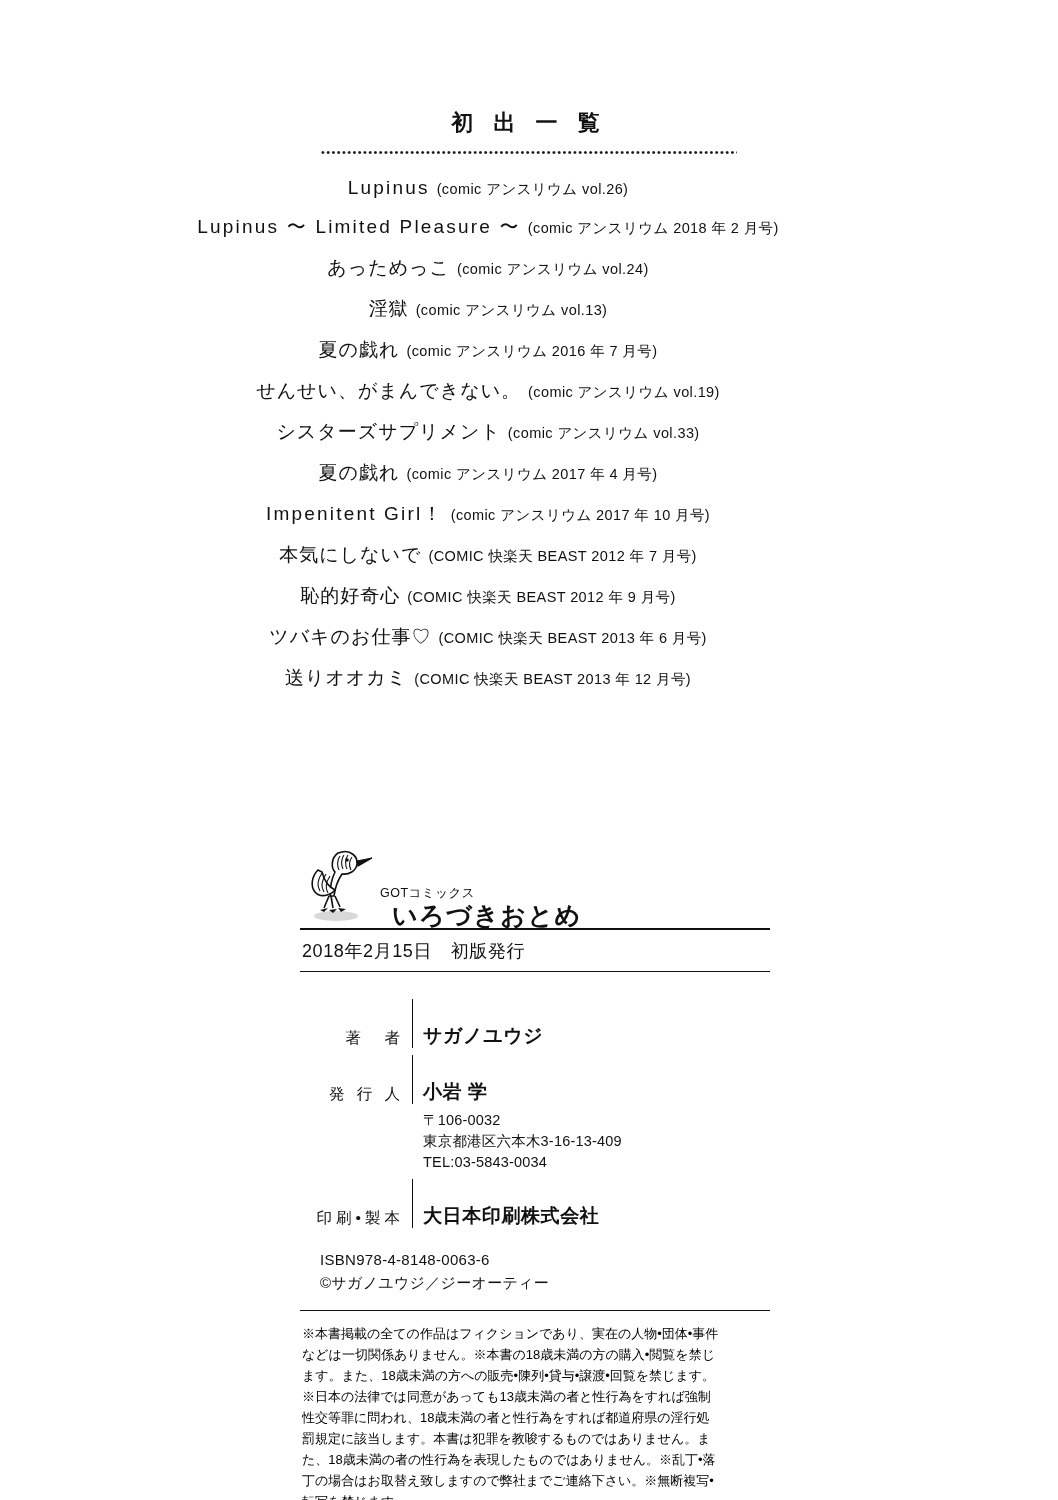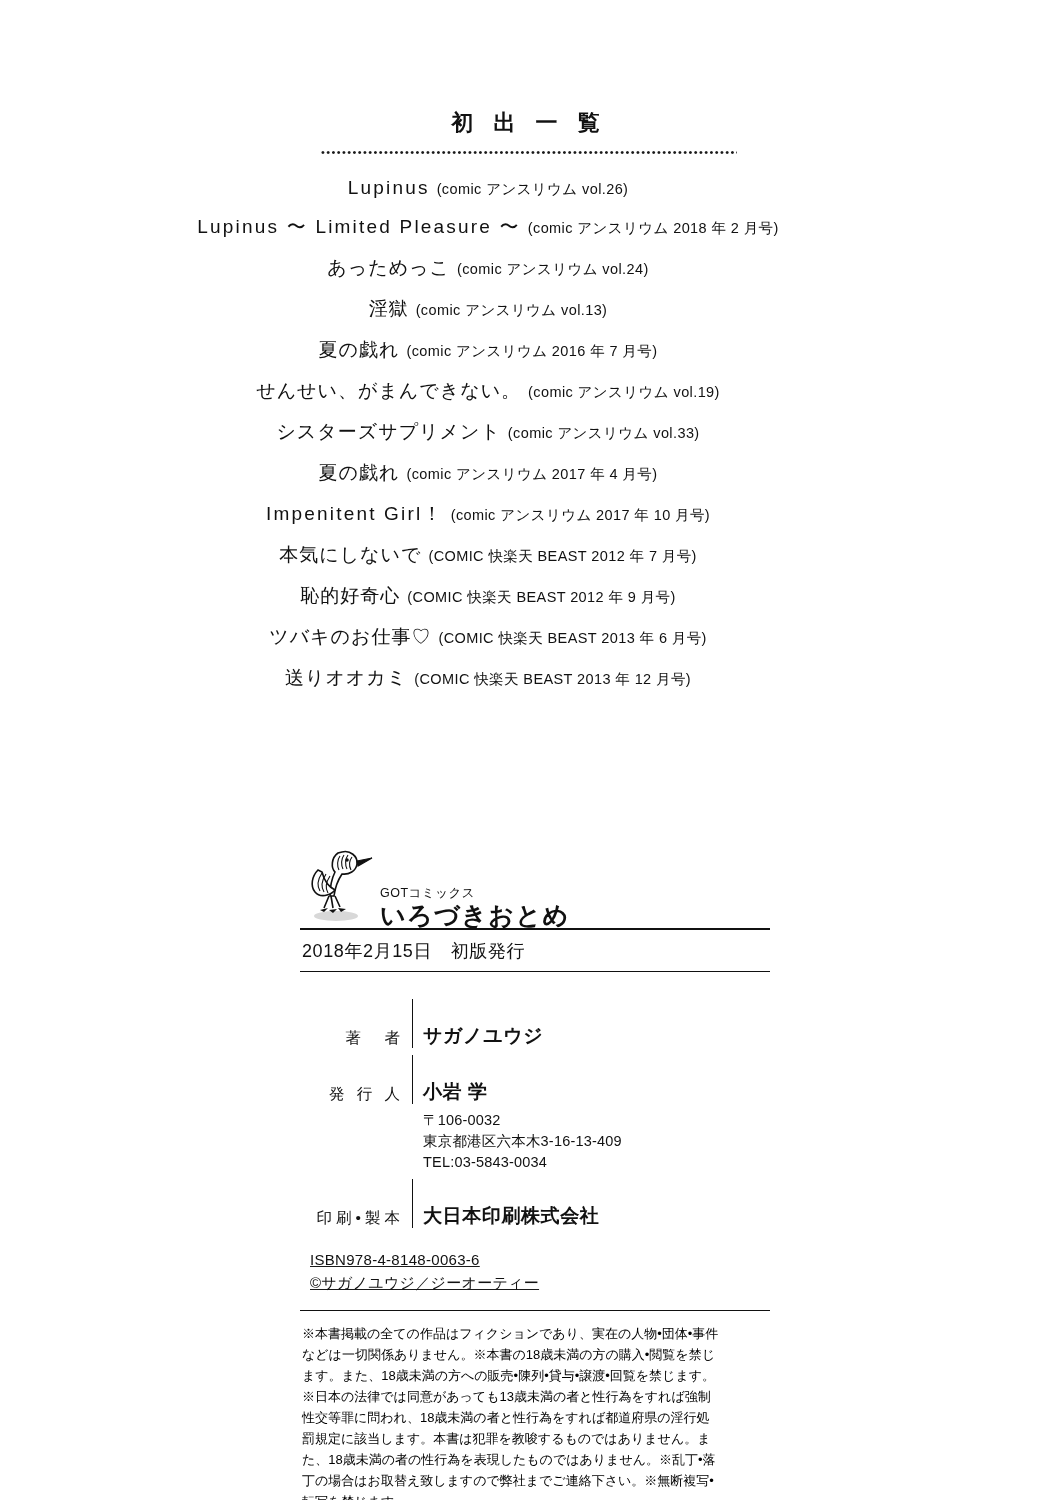--- a/index.html
+++ b/index.html
@@ -96,21 +96,21 @@
   .brand-label {
     position: absolute;
     left: 80px;
     top: 45px;
     font-size: 12.5px;
     letter-spacing: 0.5px;
     color: #111;
   }
   .book-title {
     position: absolute;
-    left: 80px;
+    left: 92px;
     top: 59px;
     font-size: 25px;
     font-weight: bold;
     letter-spacing: 1.5px;
     color: #111;
   }
   .title-rule {
     border-top: 2.4px solid #111;
     margin-top: 4px;
     width: 470px;
@@ -163,22 +163,21 @@
     margin-bottom: 5px;
   }
   .addr-line {
     font-size: 14.5px;
     letter-spacing: 0.2px;
     color: #111;
     line-height: 1.45;
   }
   .isbn-block {
     margin-top: 20px;
-    margin-left: 10px;
-    text-decoration: underline;
+    margin-left: 20px;
   }
   .isbn-line {
     font-size: 15px;
     letter-spacing: 0.3px;
     color: #111;
     line-height: 1.5;
   }
   .notice-rule {
     border-top: 1.4px solid #111;
     width: 470px;

